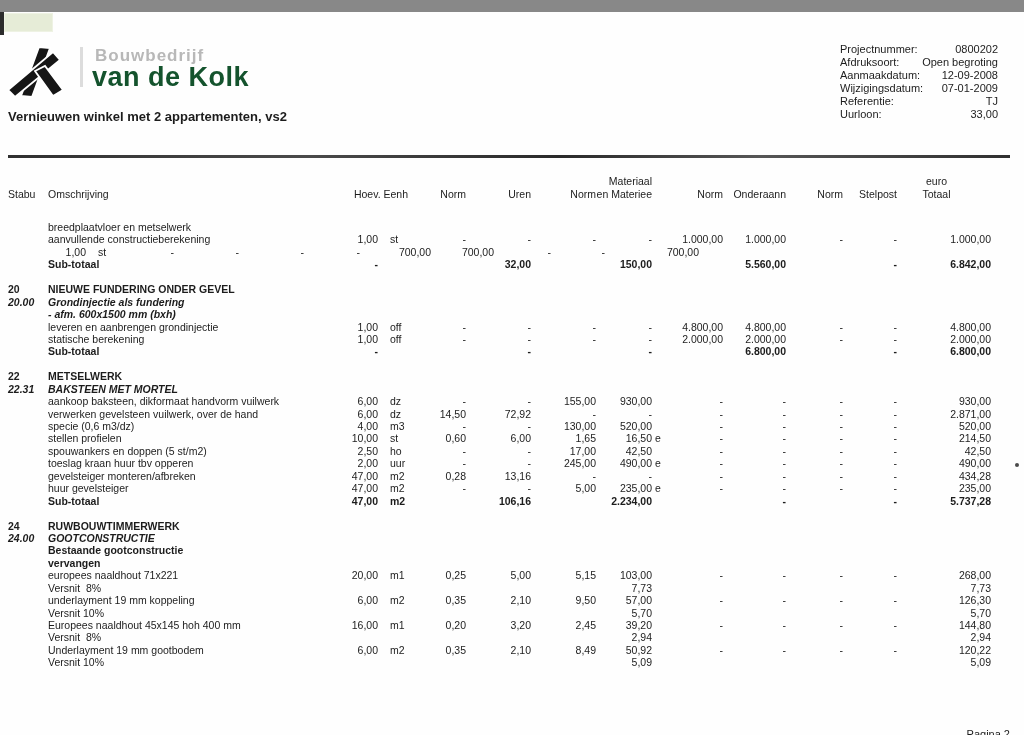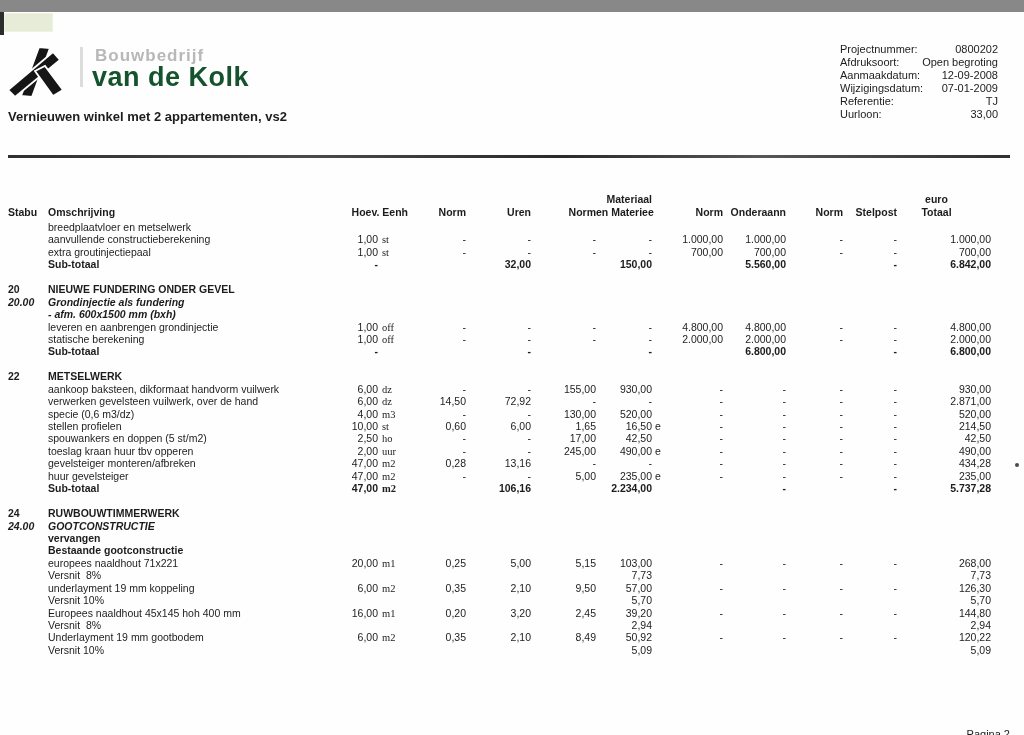--- a/index.html
+++ b/index.html
@@ -21,29 +21,29 @@
   .project-title{position:absolute;left:8px;top:97px;font-size:13px;font-weight:bold;}
   
   .info-block{position:absolute;left:840px;top:31px;width:158px;font-size:11px;}
   .info-row{display:flex;height:13px;line-height:13px;}
   .info-label{white-space:nowrap;}
   .info-value{margin-left:auto;white-space:nowrap;}
   
   .top-rule{position:absolute;left:8px;top:143px;width:1002px;height:2.5px;
     background:linear-gradient(90deg,#303030 0%,#4a4a4a 30%,#2a2a2a 55%,#565656 75%,#303030 100%);}
   
-  .thead{position:absolute;left:8px;top:181px;width:1008px;font-size:10.5px;font-weight:bold;}
+  .thead{position:absolute;left:8px;top:163px;width:1008px;font-size:10.5px;}
   .trow{display:flex;height:12.45px;line-height:12.45px;font-size:10.5px;align-items:baseline;}
   .thead .trow{height:13px;line-height:13px;}
   .tbody{position:absolute;left:8px;top:209px;width:1008px;}
   .c{display:block;white-space:pre;overflow:visible;}
   .c0{width:40px;}
   .c1{width:292px;}
   .c2{width:38px;text-align:right;}
-  .c3{width:30px;padding-left:4px;font-family:Liberation Serif, serif;}
+  .c3{width:30px;padding-left:12px;}
   .c4{width:58px;text-align:right;}
   .c5{width:65px;text-align:right;}
   .c6{width:65px;text-align:right;}
   .c7{width:56px;text-align:right;}
   .c8{width:16px;padding-left:3px;}
   .c9{width:55px;text-align:right;}
   .c10{width:63px;text-align:right;}
   .c11{width:57px;text-align:right;}
   .c12{width:54px;text-align:right;}
   .c13{width:94px;text-align:right;}
@@ -169,21 +169,20 @@
         <span class="c c7">-</span>
         <span class="c c8"></span>
         <span class="c c9">1.000,00</span>
         <span class="c c10">1.000,00</span>
         <span class="c c11">-</span>
         <span class="c c12">-</span>
         <span class="c c13">1.000,00</span>
       </div>
       <div class="trow item">
         <span class="c c0"></span>
-        <span class="c c1">extra groutinjectiepaal</span>
         <span class="c c2">1,00</span>
         <span class="c c3">st</span>
         <span class="c c4">-</span>
         <span class="c c5">-</span>
         <span class="c c6">-</span>
         <span class="c c7">-</span>
         <span class="c c8"></span>
         <span class="c c9">700,00</span>
         <span class="c c10">700,00</span>
         <span class="c c11">-</span>
@@ -300,20 +299,36 @@
         <span class="c c9"></span>
         <span class="c c10">6.800,00</span>
         <span class="c c11"></span>
         <span class="c c12">-</span>
         <span class="c c13">6.800,00</span>
       </div>
       <div class="trow spacer"></div>
       <div class="trow section">
         <span class="c c0">22</span>
         <span class="c c1">METSELWERK</span>
+        <span class="c c2"></span>
+        <span class="c c3"></span>
+        <span class="c c4"></span>
+        <span class="c c5"></span>
+        <span class="c c6"></span>
+        <span class="c c7"></span>
+        <span class="c c8"></span>
+        <span class="c c9"></span>
+        <span class="c c10"></span>
+        <span class="c c11"></span>
+        <span class="c c12"></span>
+        <span class="c c13"></span>
+      </div>
+      <div class="trow subsection">
+        <span class="c c0">22.31</span>
+        <span class="c c1">BAKSTEEN MET MORTEL</span>
         <span class="c c2"></span>
         <span class="c c3"></span>
         <span class="c c4"></span>
         <span class="c c5"></span>
         <span class="c c6"></span>
         <span class="c c7"></span>
         <span class="c c8"></span>
         <span class="c c9"></span>
         <span class="c c10"></span>
         <span class="c c11"></span>
@@ -492,37 +507,37 @@
         <span class="c c7"></span>
         <span class="c c8"></span>
         <span class="c c9"></span>
         <span class="c c10"></span>
         <span class="c c11"></span>
         <span class="c c12"></span>
         <span class="c c13"></span>
       </div>
       <div class="trow notebold">
         <span class="c c0"></span>
+        <span class="c c1">Bestaande gootconstructie</span>
+        <span class="c c2"></span>
+        <span class="c c3"></span>
+        <span class="c c4"></span>
+        <span class="c c5"></span>
+        <span class="c c6"></span>
+        <span class="c c7"></span>
+        <span class="c c8"></span>
+        <span class="c c9"></span>
+        <span class="c c10"></span>
+        <span class="c c11"></span>
+        <span class="c c12"></span>
+        <span class="c c13"></span>
+      </div>
+      <div class="trow notebold">
+        <span class="c c0"></span>
         <span class="c c1">vervangen</span>
-        <span class="c c2"></span>
-        <span class="c c3"></span>
-        <span class="c c4"></span>
-        <span class="c c5"></span>
-        <span class="c c6"></span>
-        <span class="c c7"></span>
-        <span class="c c8"></span>
-        <span class="c c9"></span>
-        <span class="c c10"></span>
-        <span class="c c11"></span>
-        <span class="c c12"></span>
-        <span class="c c13"></span>
-      </div>
-      <div class="trow notebold">
-        <span class="c c0"></span>
-        <span class="c c1">Bestaande gootconstructie</span>
         <span class="c c2"></span>
         <span class="c c3"></span>
         <span class="c c4"></span>
         <span class="c c5"></span>
         <span class="c c6"></span>
         <span class="c c7"></span>
         <span class="c c8"></span>
         <span class="c c9"></span>
         <span class="c c10"></span>
         <span class="c c11"></span>

